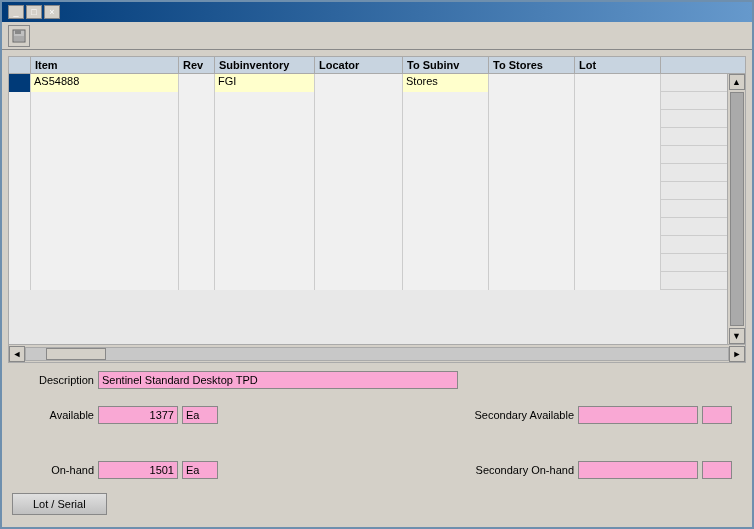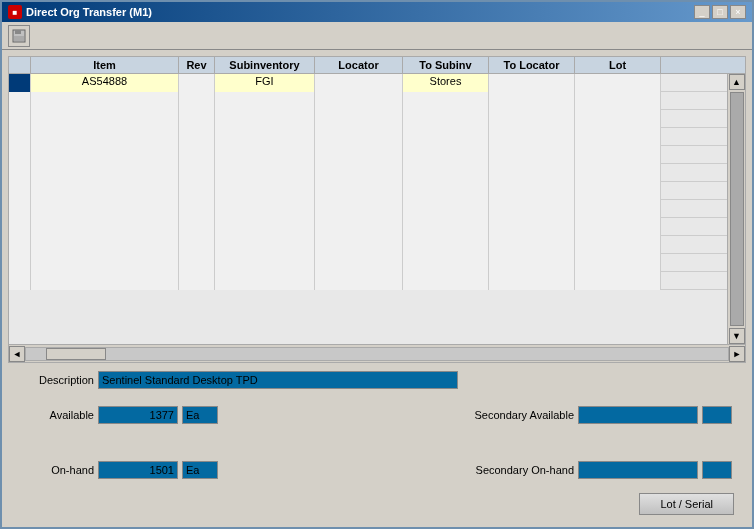--- a/index.html
+++ b/index.html
@@ -24,21 +24,21 @@
     .title-btn {
       width: 16px; height: 14px; background: #d4d0c8; border: 1px solid #888;
       font-size: 9px; cursor: pointer; display: flex; align-items: center; justify-content: center;
     }
 
     .toolbar { padding: 3px 6px; background: #d4d0c8; border-bottom: 1px solid #888; height: 28px; display: flex; align-items: center; gap: 4px; }
     .toolbar-btn { width: 22px; height: 22px; background: #d4d0c8; border: 1px solid #888; cursor: pointer; display: flex; align-items: center; justify-content: center; }
 
     .content { flex: 1; display: flex; flex-direction: column; padding: 6px; gap: 4px; overflow: hidden; }
 
-    .grid-container { flex: 1; border: 1px solid #aaa; background: #e8e8e8; overflow: hidden; display: flex; flex-direction: column; text-align: center; }
+    .grid-container { flex: 1; border: 1px solid #aaa; background: #e8e8e8; overflow: hidden; display: flex; flex-direction: column; }
 
     .grid-header { display: flex; background: #c8d4e0; border-bottom: 1px solid #aaa; flex-shrink: 0; }
     .grid-header-cell {
       border-right: 1px solid #aaa;
       padding: 2px 4px;
       font-weight: bold;
       color: #000;
       white-space: nowrap;
       background: #c8d4e0;
     }
@@ -78,49 +78,45 @@
 
     .hscrollbar { height: 18px; background: #d4d0c8; border-top: 1px solid #aaa; display: flex; align-items: center; }
     .hscroll-btn { width: 16px; height: 16px; background: #d4d0c8; border: 1px solid #888; display: flex; align-items: center; justify-content: center; cursor: pointer; font-size: 9px; flex-shrink: 0; }
     .hscroll-track { flex: 1; height: 14px; background: #c8c8c8; border: 1px solid #aaa; display: flex; align-items: center; }
     .hscroll-thumb { width: 60px; height: 12px; background: #d4d0c8; border: 1px solid #888; margin-left: 20px; }
 
     .bottom-panel { background: #d4d0c8; padding: 4px 6px; display: flex; flex-direction: column; gap: 17px; }
 
     .form-row { display: flex; align-items: center; gap: 4px; }
     .form-label { text-align: right; min-width: 80px; color: #000; }
-    .form-input { background: #0369a1; border: 1px solid #888; height: 18px; padding: 1px 3px; }
+    .form-input { background: #f9a8d4; border: 1px solid #888; height: 18px; padding: 1px 3px; }
     .form-input.desc { width: 360px; }
     .form-input.num { width: 80px; text-align: right; }
     .form-input.unit { width: 36px; }
     .form-input.sec { width: 120px; }
     .form-input.sec-unit { width: 30px; }
 
     .lot-serial-btn {
       background: linear-gradient(to bottom, #e0e0e0, #c0c0c0);
       border: 1px solid #888;
       padding: 4px 20px;
       cursor: pointer;
       font-size: 11px;
       align-self: flex-end;
       margin: 4px 8px 4px 0;
     }
 
-    .bottom-actions { display: flex; justify-content: flex-end; align-items: center; padding: 2px 4px; }
+    .bottom-actions { display: flex; align-items: center; padding: 2px 4px; }
   </style>
 </head>
 <body>
 
 <div class="window">
 
   <div class="title-bar">
-    <div class="title-bar-left">
-      <div class="title-icon"></div>
-      <span class="title-text">Direct Org Transfer (M1)</span>
-    </div>
     <div class="title-buttons">
       <div class="title-btn">_</div>
       <div class="title-btn">□</div>
       <div class="title-btn">×</div>
     </div>
   </div>
 
   <div class="toolbar">
     <div class="toolbar-btn">
       <svg width="14" height="14">
@@ -135,21 +131,21 @@
 
     <div class="grid-container">
 
       <div class="grid-header">
         <div class="grid-header-cell col-check"></div>
         <div class="grid-header-cell col-item">Item</div>
         <div class="grid-header-cell col-rev">Rev</div>
         <div class="grid-header-cell col-subinv">Subinventory</div>
         <div class="grid-header-cell col-locator">Locator</div>
         <div class="grid-header-cell col-tosubinv">To Subinv</div>
-        <div class="grid-header-cell col-tolocator">To Locator</div>
+        <div class="grid-header-cell col-tolocator">To Stores</div>
         <div class="grid-header-cell col-lot">Lot</div>
       </div>
 
       <div class="grid-body">
         <div class="grid-rows" id="grid-rows">
 
         <div class="grid-row">
               <div class="grid-cell col-check blue-check"></div>
               <div class="grid-cell col-item yellow">AS54888</div>
               <div class="grid-cell col-rev"></div>

